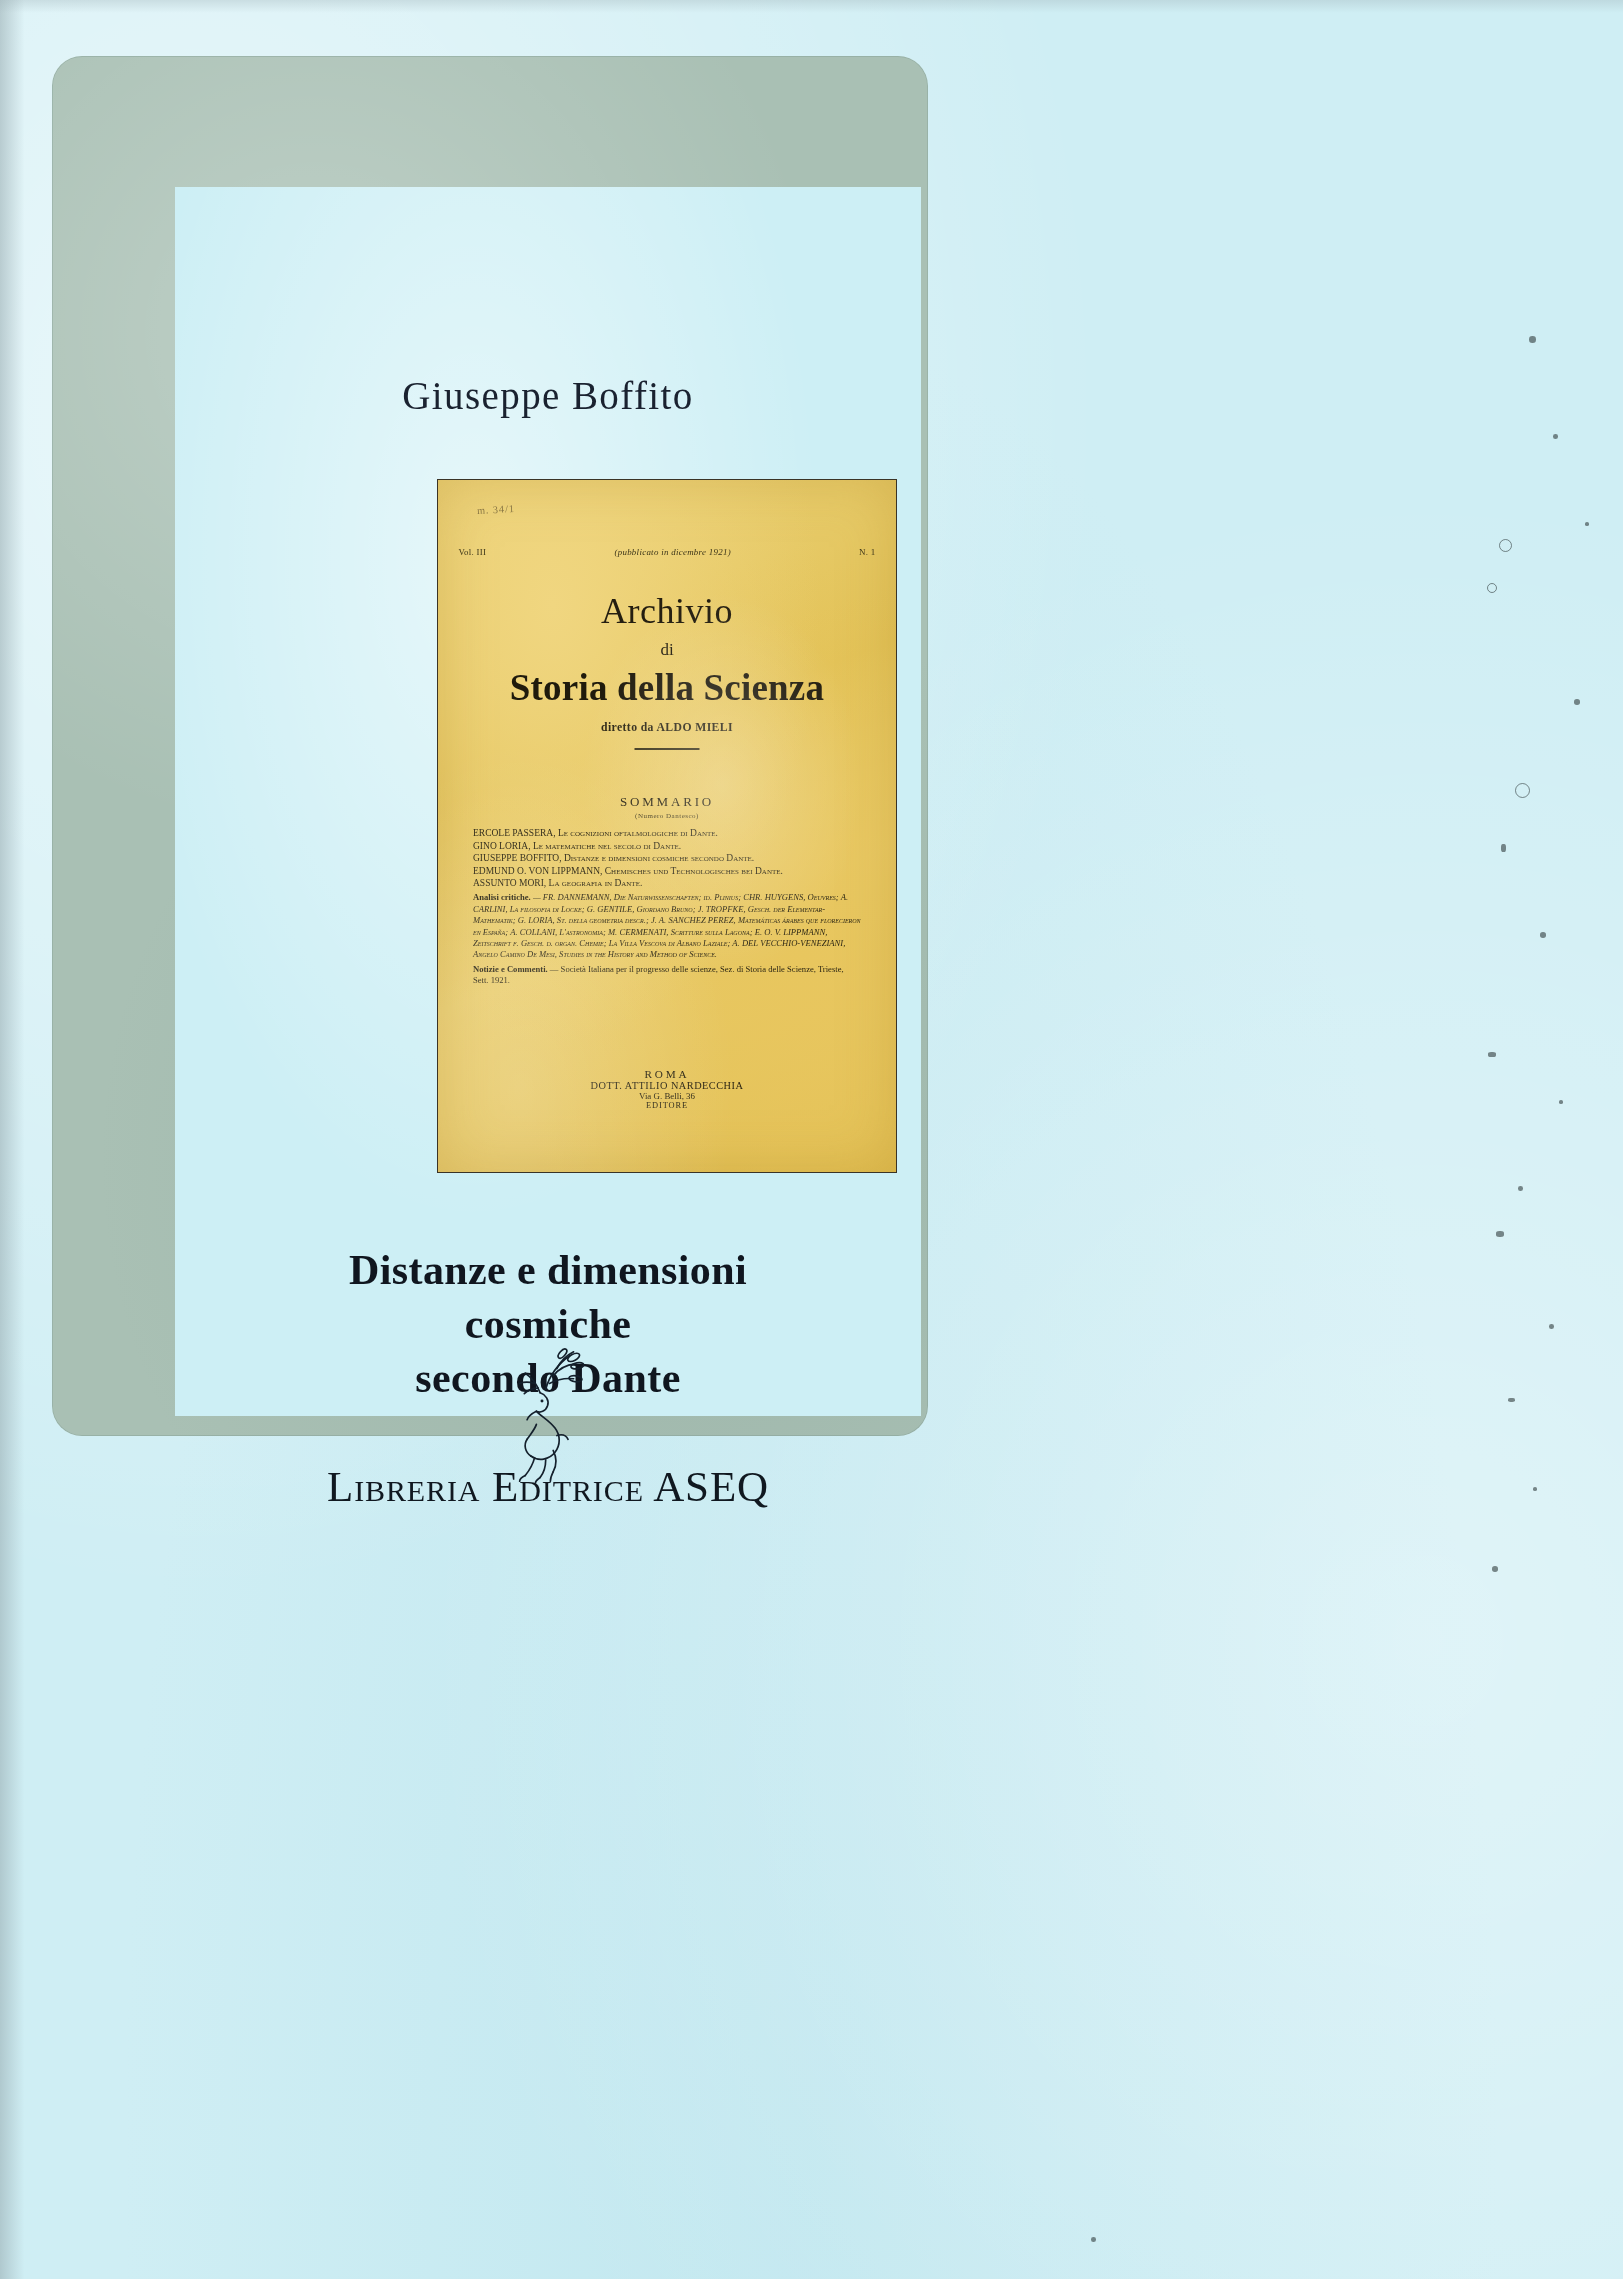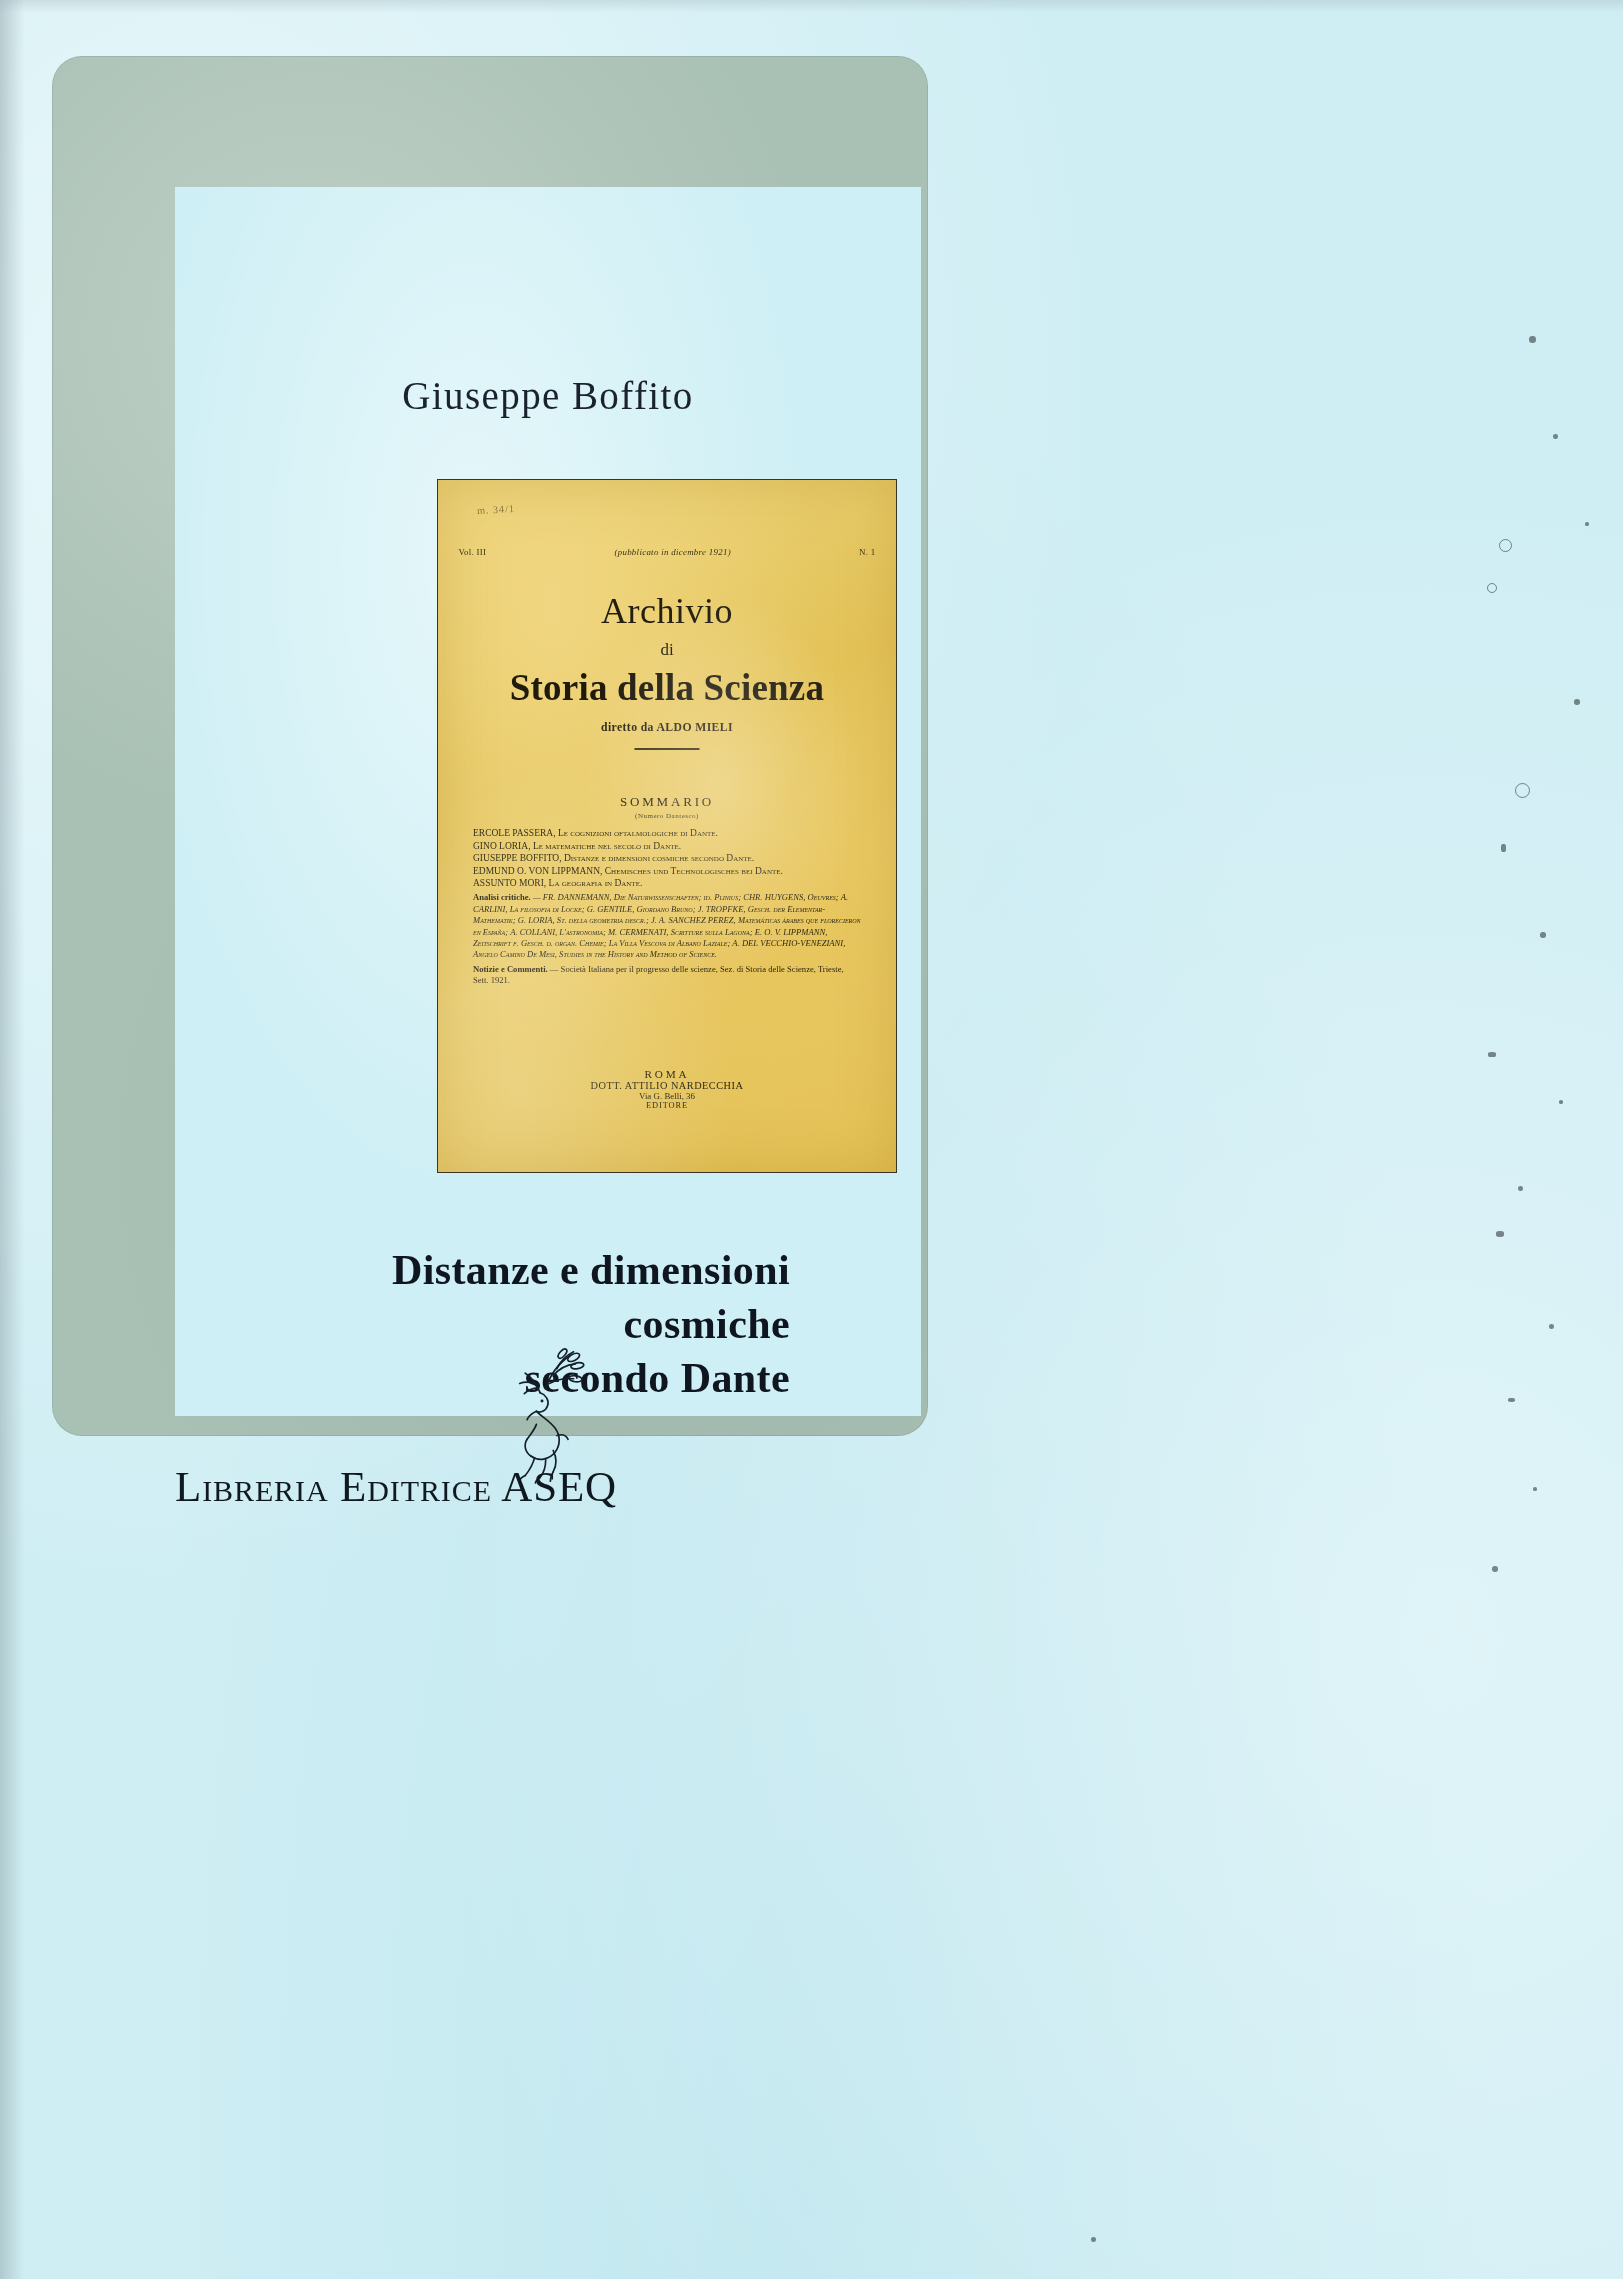--- a/index.html
+++ b/index.html
@@ -218,41 +218,41 @@
   .plate-imprint .l1 { font-size: 11.2px; letter-spacing: 2.8px; }
   .plate-imprint .l2 { font-size: 10.3px; letter-spacing: 0.5px; }
   .plate-imprint .l3 { font-size: 8.9px; }
   .plate-imprint .l4 { font-size: 8.4px; letter-spacing: 0.9px; }
 
   .book-title {
     position: absolute;
     left: 131px;
     right: 131px;
     top: 1056px;
-    text-align: right;
+    text-align: center;
     font-size: 42px;
     font-weight: bold;
     color: #10161f;
     line-height: 54px;
     letter-spacing: 0.4px;
   }
 
   .logo {
     position: absolute;
     left: 0; right: 0;
     top: 1159px;
     display: flex;
     justify-content: center;
   }
 
   .publisher {
     position: absolute;
     left: 0; right: 0;
     top: 1275px;
-    text-align: left;
+    text-align: center;
     font-size: 43px;
     color: #101820;
     letter-spacing: 0.9px;
     font-variant: small-caps;
   }
 
   
   .speck {
     position: absolute;
     background: #3d4a4c;

